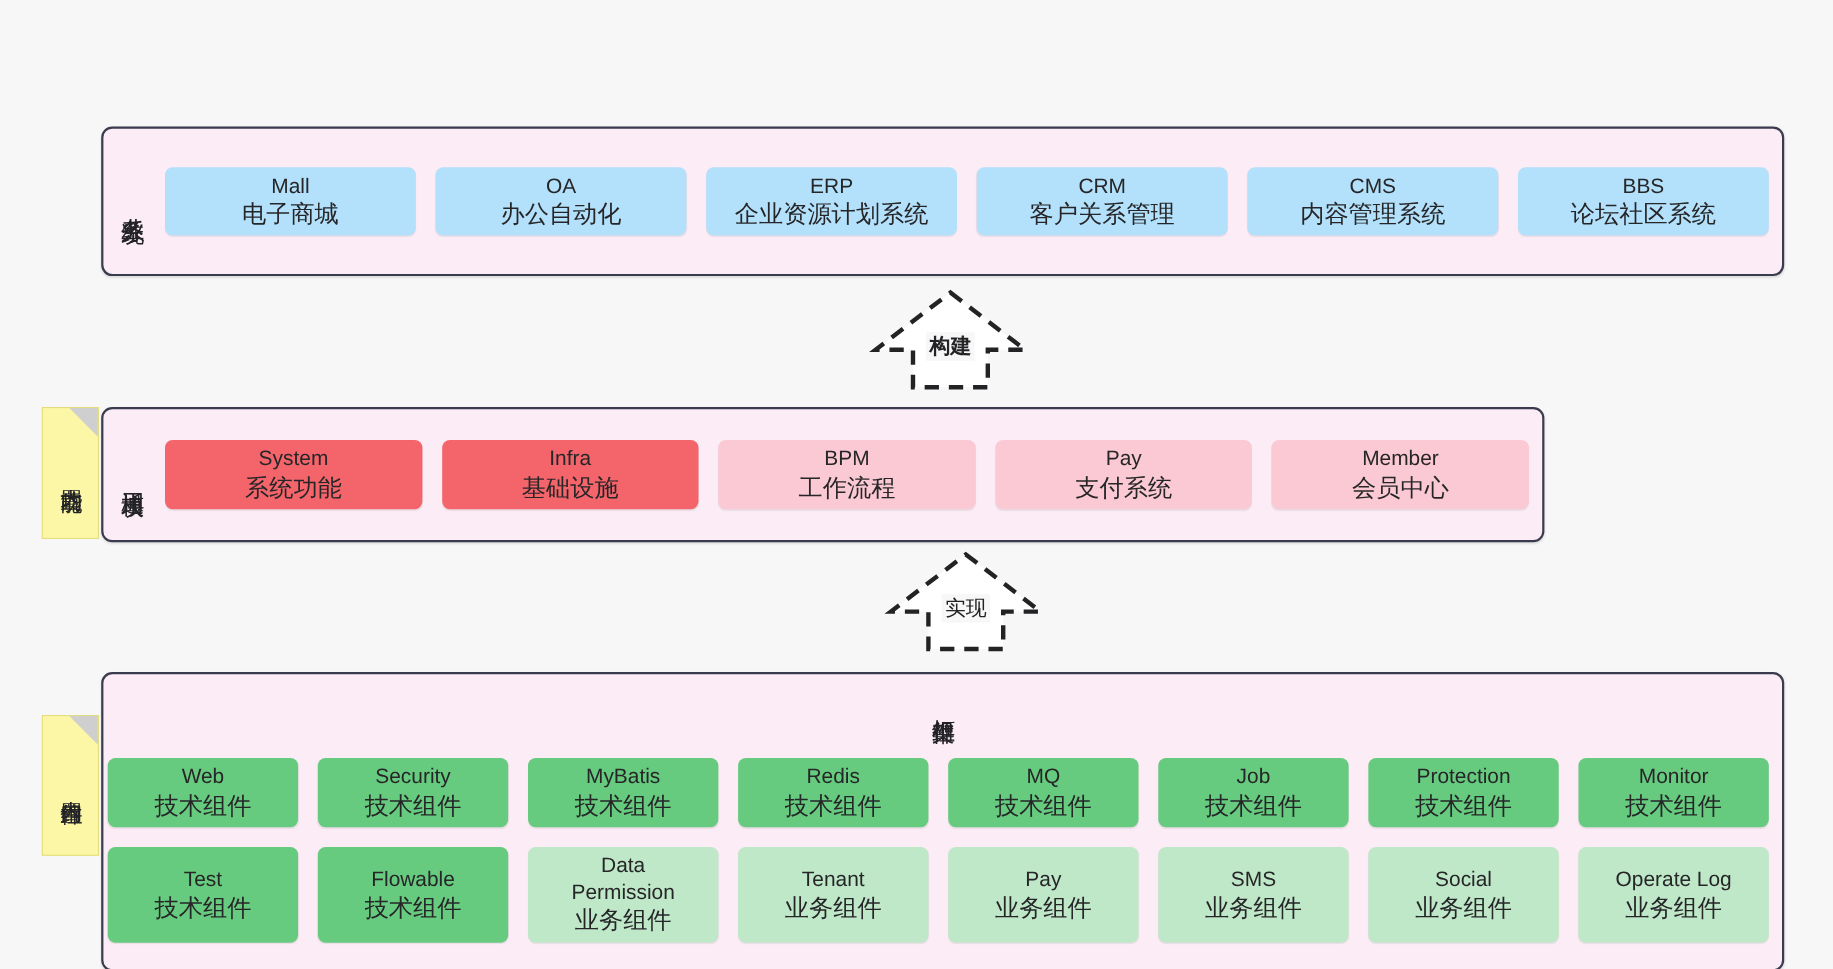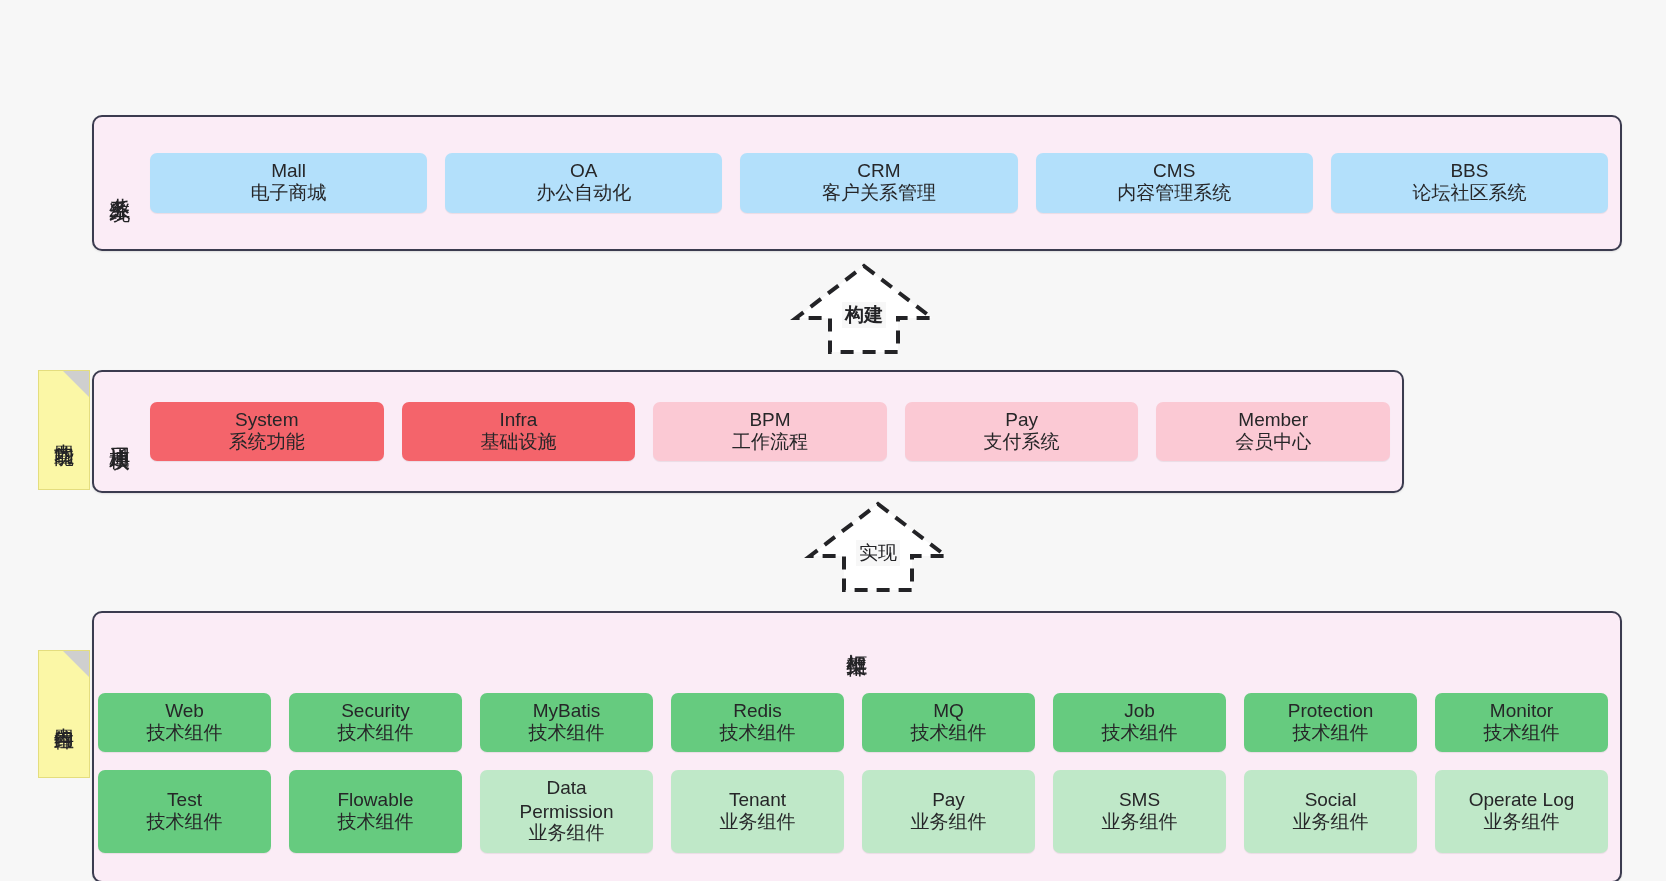--- a/index.html
+++ b/index.html
@@ -55,21 +55,21 @@
     align-items: center;
     justify-content: center;
     text-align: center;
     color: #262628;
     font-size: 19px;
     line-height: 1.24;
     padding: 6px 17px;
     box-shadow: 0 1px 1px rgba(0,0,0,.07);
   }
   .card .ln { display: block; }
-  .card .ln.sub { font-size: 19px; font-family: Liberation Mono, monospace; }
+  .card .ln.sub { font-size: 22px; }
 
   
   .c-blue       { background: #b3e0fb; }
   .c-red        { background: #f4646b; }
   .c-pink       { background: #fbc9d4; }
   .c-green      { background: #66cb7f; }
   .c-greenlight { background: #bfe8c8; }
 
   
   .sticky {
@@ -120,20 +120,24 @@
       <div class="row" id="biz-row-0">
           <div class="card c-blue">
             <span class="ln">Mall</span>
             <span class="ln sub">电子商城</span>
           </div>
           <div class="card c-blue">
             <span class="ln">OA</span>
             <span class="ln sub">办公自动化</span>
           </div>
           <div class="card c-blue">
+            <span class="ln">ERP</span>
+            <span class="ln sub">企业资源计划系统</span>
+          </div>
+          <div class="card c-blue">
             <span class="ln">CRM</span>
             <span class="ln sub">客户关系管理</span>
           </div>
           <div class="card c-blue">
             <span class="ln">CMS</span>
             <span class="ln sub">内容管理系统</span>
           </div>
           <div class="card c-blue">
             <span class="ln">BBS</span>
             <span class="ln sub">论坛社区系统</span>

